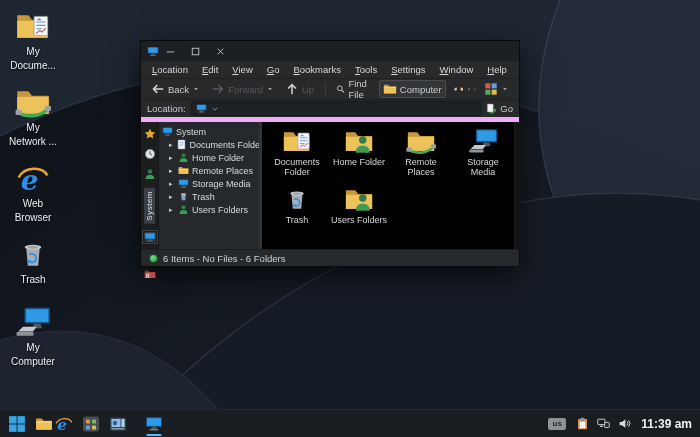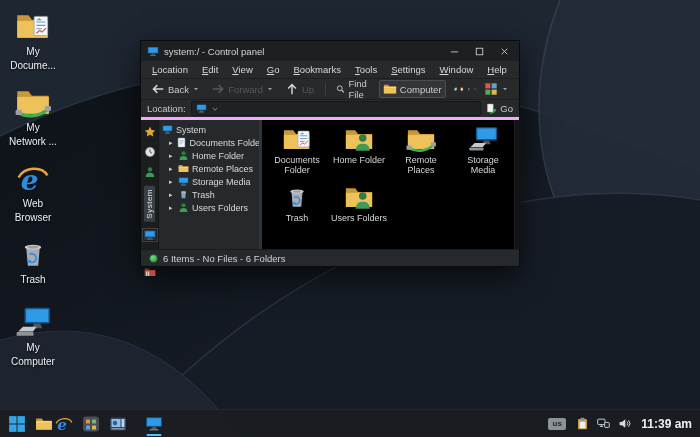--- a/index.html
+++ b/index.html
@@ -37,21 +37,21 @@
   .tlabel{font-size:9.5px;color:#c9ccce;}
   .dimtext,.dim .tlabel{color:#54585c;}
   .c-bright{color:#d2d5d7;}
   .dim .i16{color:#54585c;}
   .i16{width:14px;height:14px;color:#d2d5d7;}
   .i8{width:8px;height:8px;}
   .i12{width:11px;height:11px;flex:0 0 auto;}
   .tsep{width:1px;height:13px;background:#3a3e42;margin:0 4px;}
   .tgap{width:8px;}
 
-  .locbar{height:17px;background:#27292b;border-bottom:3px solid #f0abfc;display:flex;align-items:center;
+  .locbar{height:17px;background:#27292b;border-bottom:5px solid #f0abfc;display:flex;align-items:center;
     padding:0 6px;gap:5px;flex:0 0 auto;}
   .loclabel{font-size:9.5px;color:#c9ccce;}
   .locfield{flex:1;height:13px;background:#1f2224;border:1px solid #161819;border-radius:2px;
     display:flex;align-items:center;padding:0 4px;gap:4px;cursor:text;}
   .locval{font-size:9.5px;color:#d5d7d9;flex:1;}
   .gobtn{display:flex;align-items:center;gap:3px;cursor:pointer;}
   .gobtn .glbl{font-size:9.5px;color:#c9ccce;}
 
   .content{flex:1;display:flex;min-height:0;background:#232628;}
   .tabstrip{width:17px;background:#1b1d1f;border-right:1px solid #151718;display:flex;flex-direction:column;
@@ -184,21 +184,20 @@
   <div class="window">
     <div class="titlebar">
       <span class="ticon" data-icon="monitor">
           <svg viewBox="0 0 32 28">
             <rect x="2" y="2" width="28" height="17" rx="1.5" fill="#14578f"></rect>
             <rect x="3.6" y="3.6" width="24.8" height="13.8" fill="#2f9ae8"></rect>
             <path d="M12.5 19h7l1.5 4h-10z" fill="#50565c"></path>
             <rect x="8" y="23" width="16" height="2.5" rx="1" fill="#70767c"></rect>
           </svg>
         </span>
-      <span class="ttitle">system:/ - Control panel</span>
       <span class="wbtns">
         <span class="wbtn" data-icon="minimize">
             <svg viewBox="0 0 16 16">
               <path d="M3.5 8.5h9" stroke="#c9ccce" stroke-width="1.1"></path>
             </svg>
           </span>
         <span class="wbtn" data-icon="maximize">
             <svg viewBox="0 0 16 16">
               <rect x="4" y="4" width="8" height="8" fill="none" stroke="#c9ccce" stroke-width="1.1"></rect>
             </svg>

